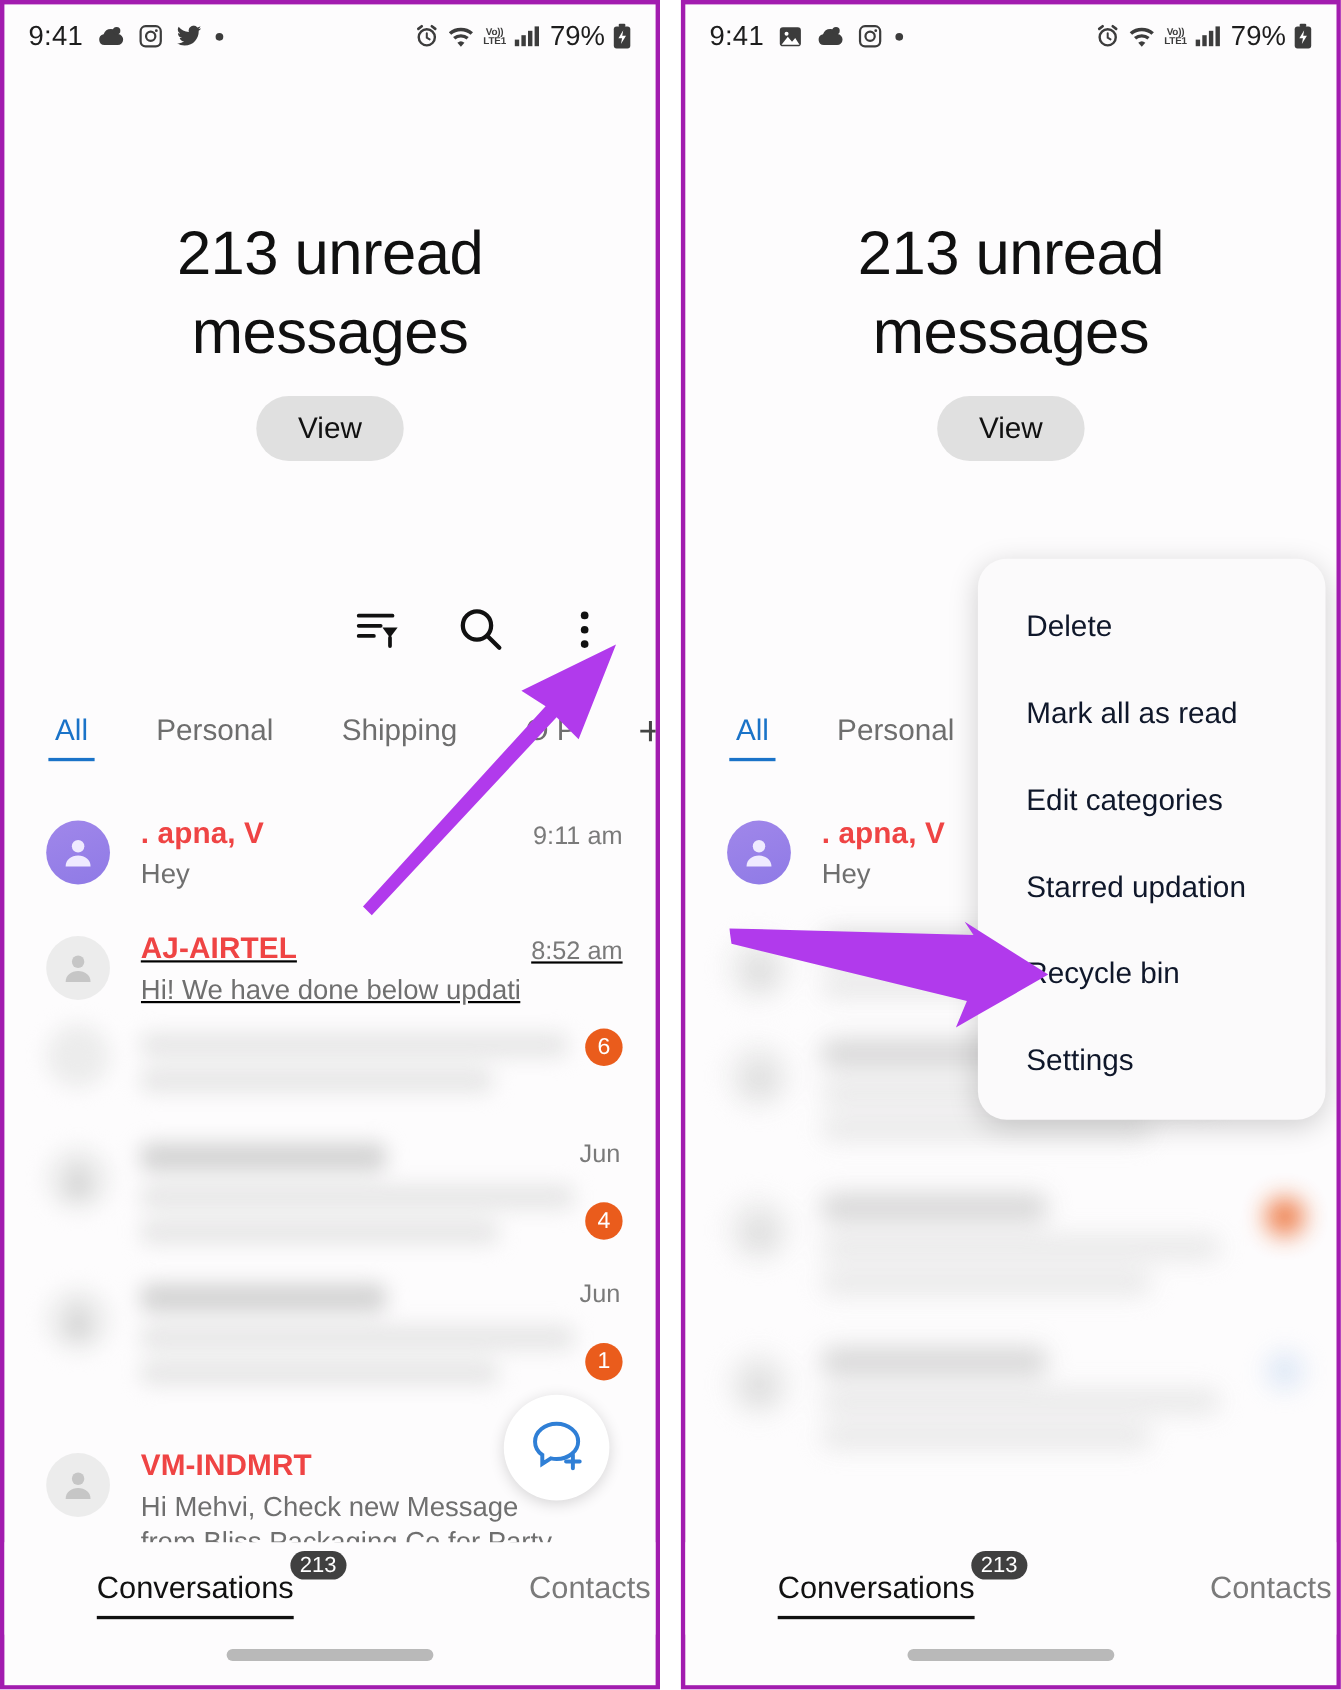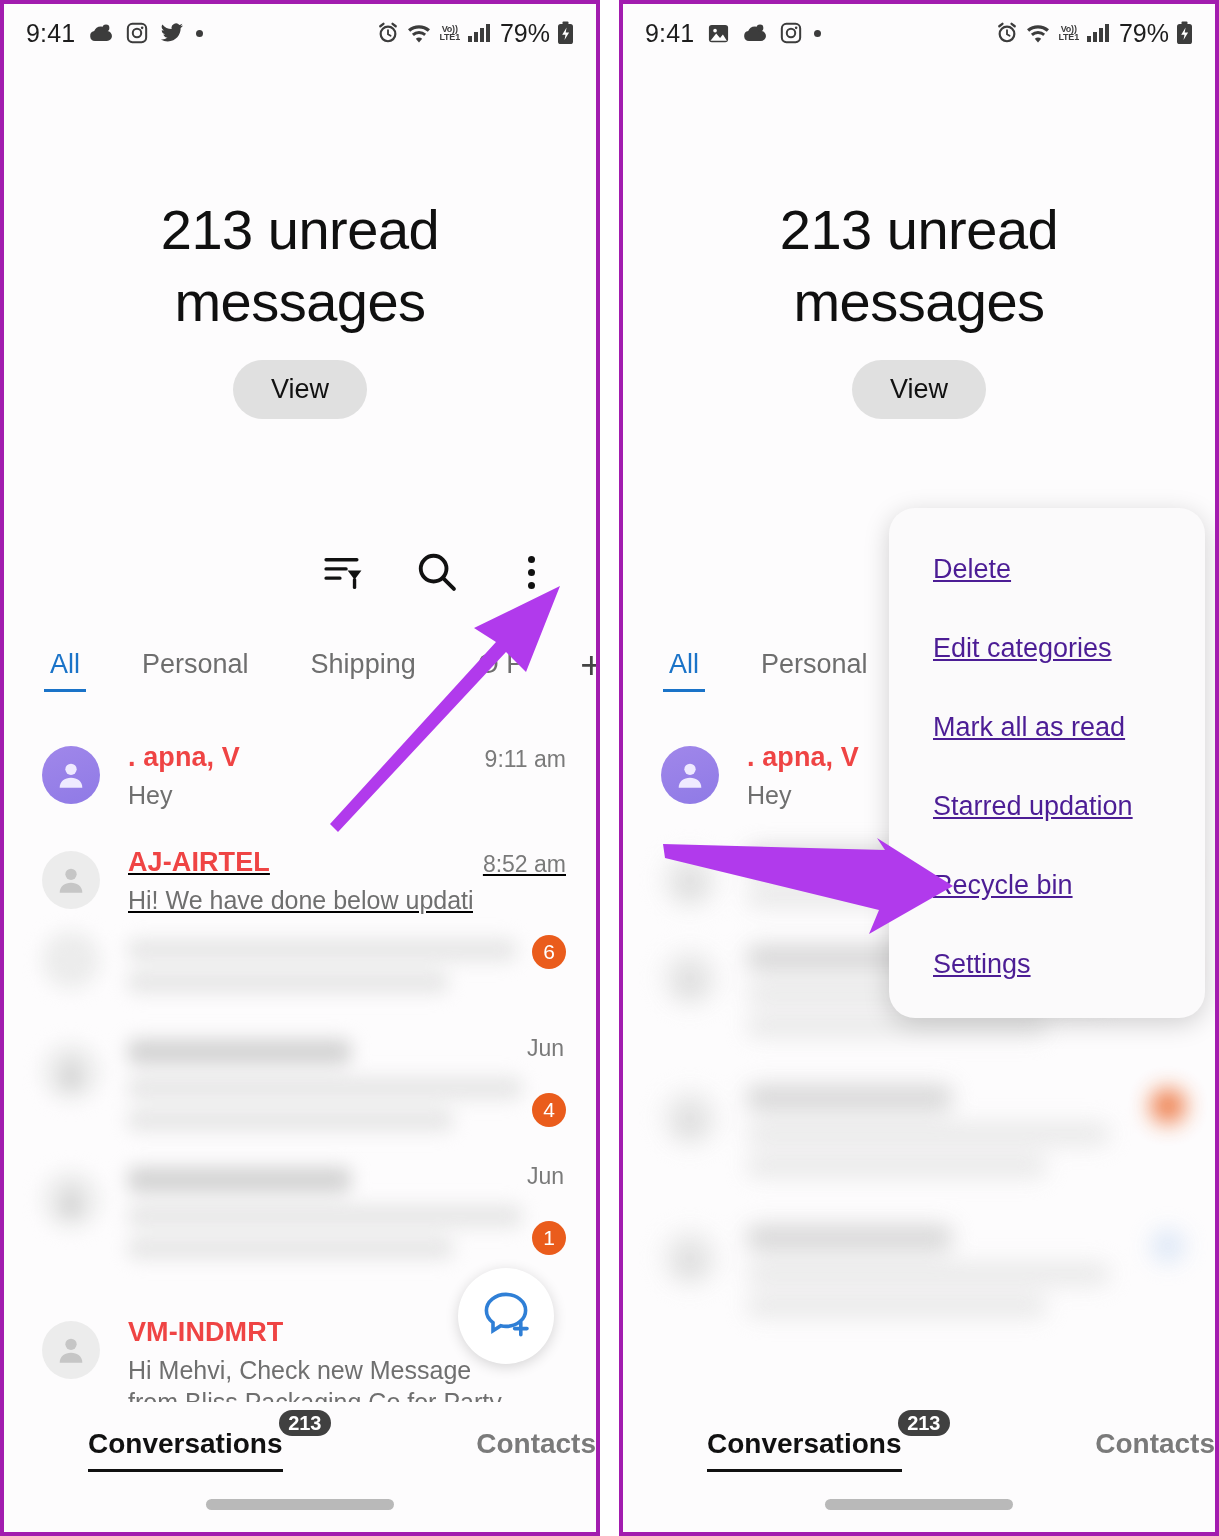--- a/index.html
+++ b/index.html
@@ -152,21 +152,20 @@
   }
   .fab svg { width: 52px; height: 52px; }
 
   
   .bottomnav {
     position: absolute; left: 0; right: 0; bottom: 46px;
     height: 84px;
     display: flex; align-items: center;
     background: #fdfcfd;
     padding-left: 84px;
-    font-weight: bold;
   }
   .bn-item { position: relative; font-size: 28px; color: #7a7a7a; cursor: pointer; }
   .bn-item.active { color: #111; }
   .bn-item.active::after {
     content:""; position: absolute; left: 0; right: 0; bottom: -12px; height: 3px; background: #111;
   }
   .bn-badge {
     position: absolute; top: -18px; right: -48px;
     background: #404040; color: #fff; font-size: 20px;
     border-radius: 16px; padding: 3px 9px; line-height: 1;
@@ -184,25 +183,24 @@
     position: absolute;
     left: 266px; top: 504px;
     width: 316px;
     background: #fbfafb;
     border-radius: 26px;
     box-shadow: 0 6px 26px rgba(0,0,0,.18);
     padding: 22px 0 14px 0;
     overflow: hidden;
   }
   .menu-item {
-    font-size: 27px; color: #4c1d95;
+    font-size: 27px; color: #0f172a;
     padding: 24px 0 24px 44px;
     white-space: nowrap;
     cursor: pointer;
-    text-decoration: underline;
   }
 
   
   .arrow { position: absolute; pointer-events: none; }
 
   .panel.right .hero { top: 190px; }
 </style>
 </head>
 <body>
 
@@ -607,22 +605,22 @@
               </div>
             <div class="row-meta">
                 <div class="badge" style="background:#d8e4f5;">2</div>
               </div>
           </div>
         </div>
       </div>
 
       <div class="menu">
         <div class="menu-item">Delete</div>
+        <div class="menu-item">Mark all as read</div>
         <div class="menu-item">Edit categories</div>
-        <div class="menu-item">Mark all as read</div>
         <div class="menu-item">Starred updation</div>
         <div class="menu-item">Recycle bin</div>
         <div class="menu-item">Settings</div>
       </div>
 
       <div class="bottomnav">
         <div class="bn-item active">
           <span>Conversations</span>
           <span class="bn-badge">213</span>
         </div>

